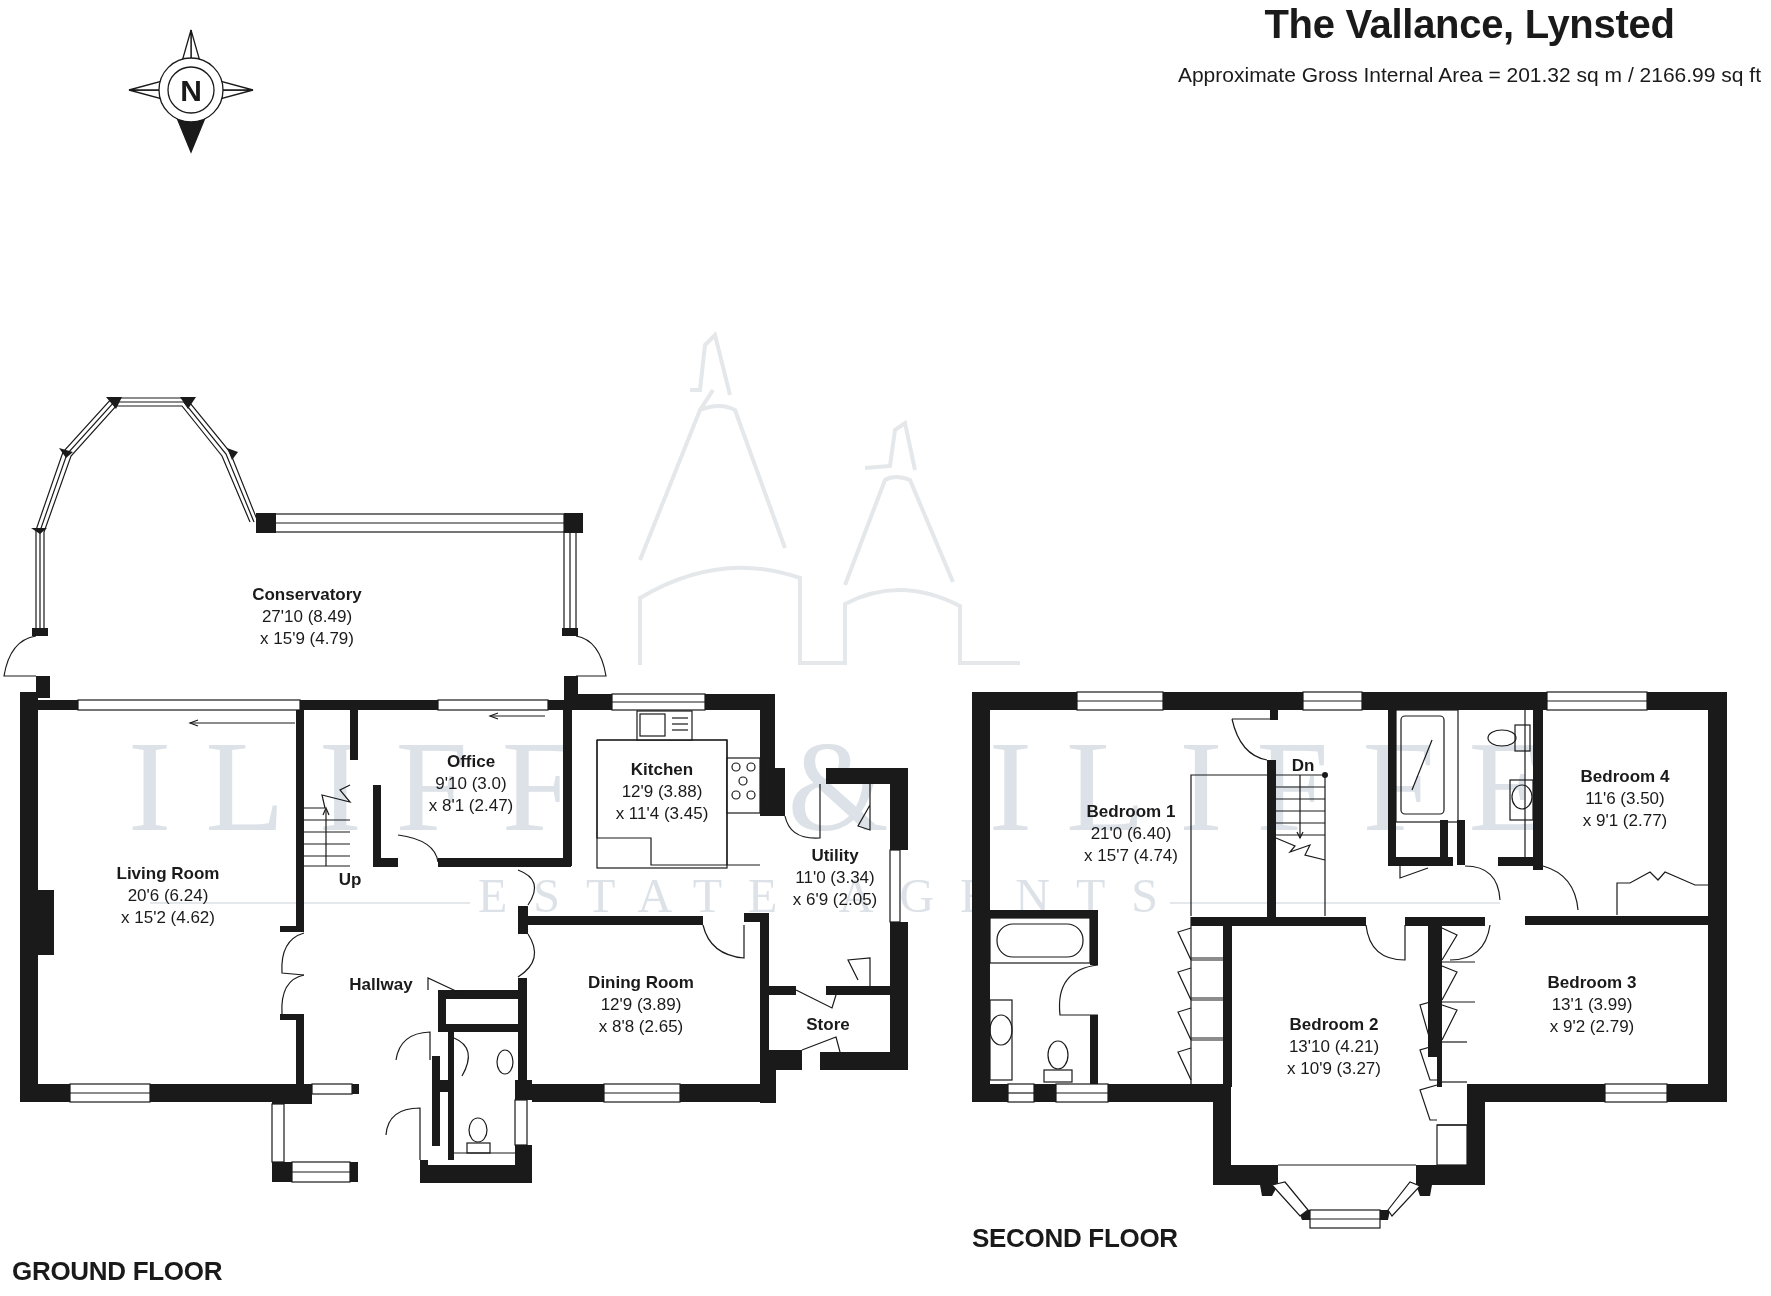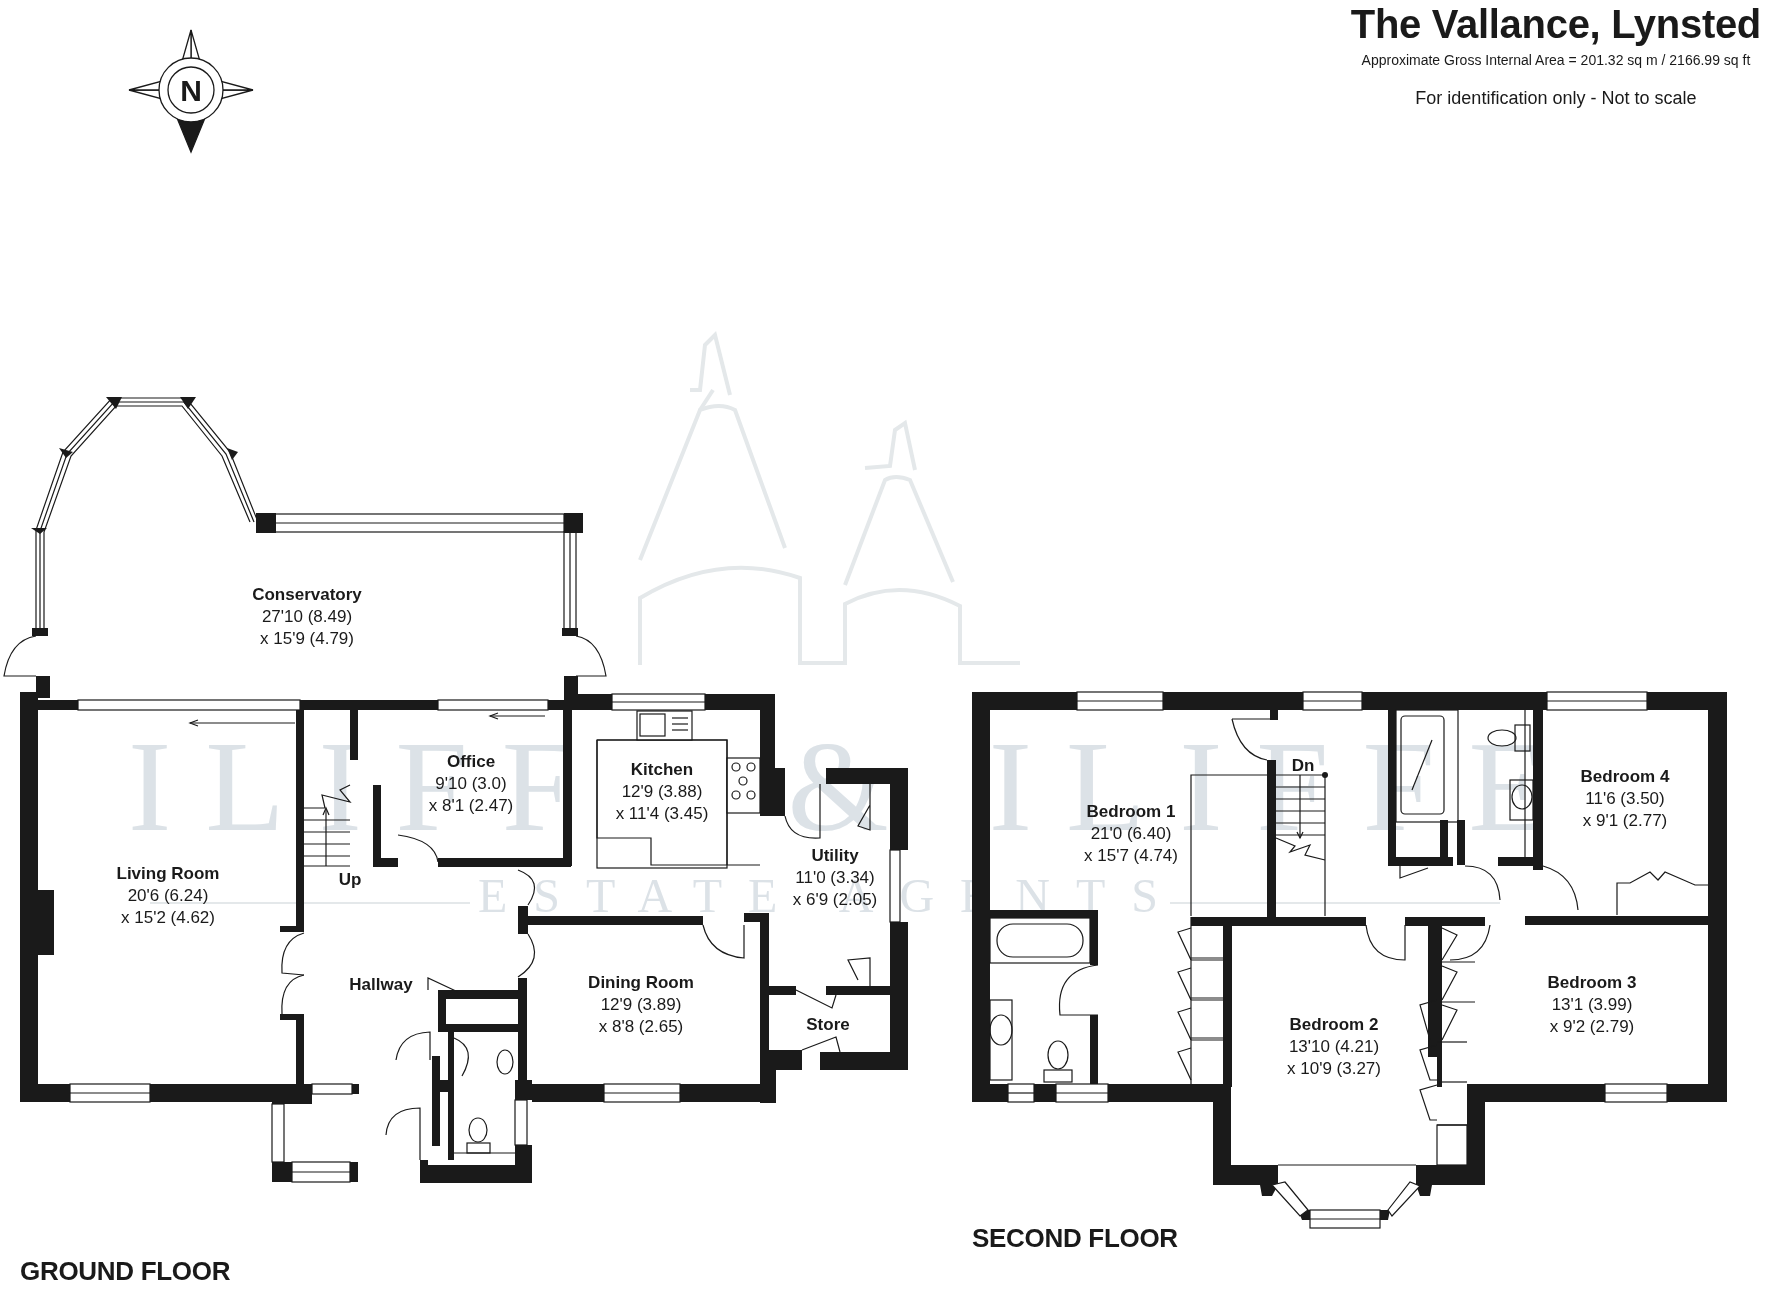--- a/index.html
+++ b/index.html
@@ -1,39 +1,38 @@
 <!DOCTYPE html>
 <html><head>
 <meta charset="utf-8">
 <style>
   html, body { margin: 0; padding: 0; background: #ffffff; }
   body { width: 1771px; height: 1296px; position: relative; overflow: hidden;
          font-family: "Liberation Sans", sans-serif; color: #1a1a1a; }
   .header { position: absolute; right: 10px; top: 0; text-align: center; }
   .title { font-size: 40px; font-weight: bold; line-height: 44px; margin-top: 2px; letter-spacing: -0.3px; }
-  .area { font-size: 14px; line-height: 26px; margin-top: 1px; }
+  .area { font-size: 21px; line-height: 26px; margin-top: 16px; }
   .disclaimer { font-size: 18px; line-height: 22px; margin-top: 14px; }
   .floor-label { position: absolute; font-weight: bold; font-size: 26px; letter-spacing: -0.3px; }
-  #ground-label { left: 20px; top: 1256px; }
+  #ground-label { left: 12px; top: 1256px; }
   #second-label { left: 972px; top: 1223px; }
   svg.plan { position: absolute; left: 0; top: 0; }
   .wm-text { font-family: "Liberation Serif", serif; fill: #dce2e7; }
   .wall { fill: #1a1a1a; }
   .thin { fill: none; stroke: #1a1a1a; stroke-width: 1.2; }
   .win { fill: #ffffff; stroke: #1a1a1a; stroke-width: 1.2; }
   .room-name { font-family: "Liberation Sans", sans-serif; font-weight: bold; font-size: 17px; fill: #1a1a1a; }
   .room-dim { font-family: "Liberation Sans", sans-serif; font-size: 17px; fill: #1a1a1a; }
 </style>
 </head>
 <body>
 
 <div class="header">
   <div class="title">The Vallance, Lynsted</div>
   <div class="area">Approximate Gross Internal Area = 201.32 sq m / 2166.99 sq ft</div>
-  <div class="disclaimer">For identification only - Not to scale</div>
 </div>
 
 <svg class="plan" width="1771" height="1296" viewBox="0 0 1771 1296">
 
   <g fill="none" stroke="#e4e8ea" stroke-width="4">
     <path d="M640 665 L640 598 Q720 550 800 578 L800 663 L845 663 L845 604 Q900 575 960 606 L960 663 L1020 663"></path>
     <path d="M640 560 L700 410 Q720 402 735 410 L785 548"></path>
     <path d="M700 410 L713 390 M690 390 L700 390 L705 345 L715 335 L730 395"></path>
     <path d="M845 585 L885 480 Q895 474 910 480 L953 582"></path>
     <path d="M865 468 L890 466 L895 430 L905 423 L915 470"></path>

